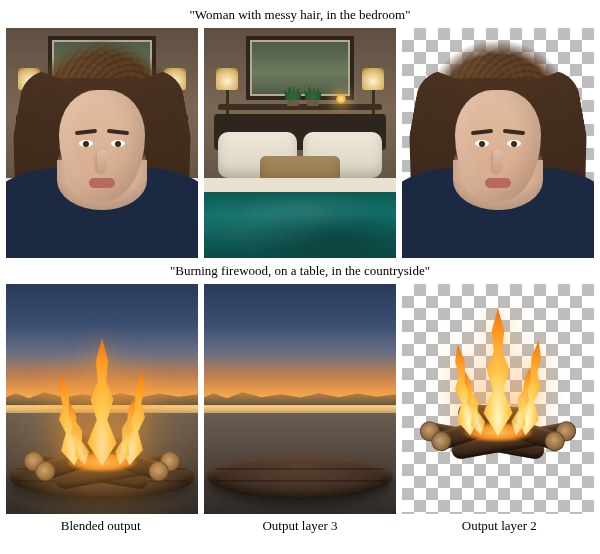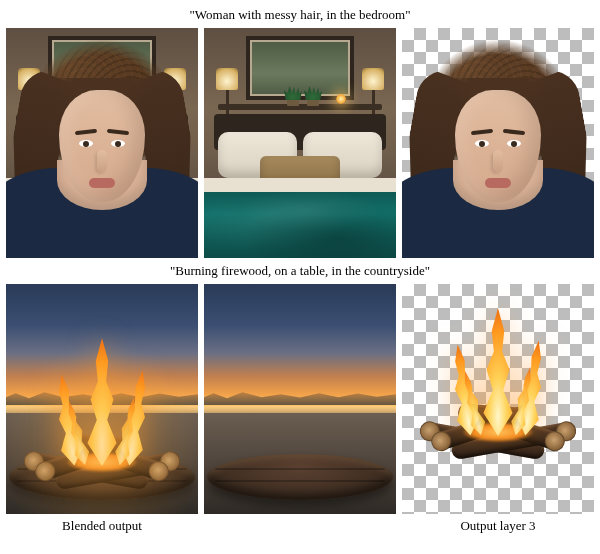--- a/index.html
+++ b/index.html
@@ -493,15 +493,16 @@
           <div class="flame f1"></div>
         </div>
       </div>
     </div>
 
   </div>
 
   <div class="labels-row">
     <div class="col-label">Blended output</div>
     <div class="col-label">Output layer 3</div>
+    <div class="col-label">Output layer 2</div>
   </div>
 
 </div>
 
 </body></html>

